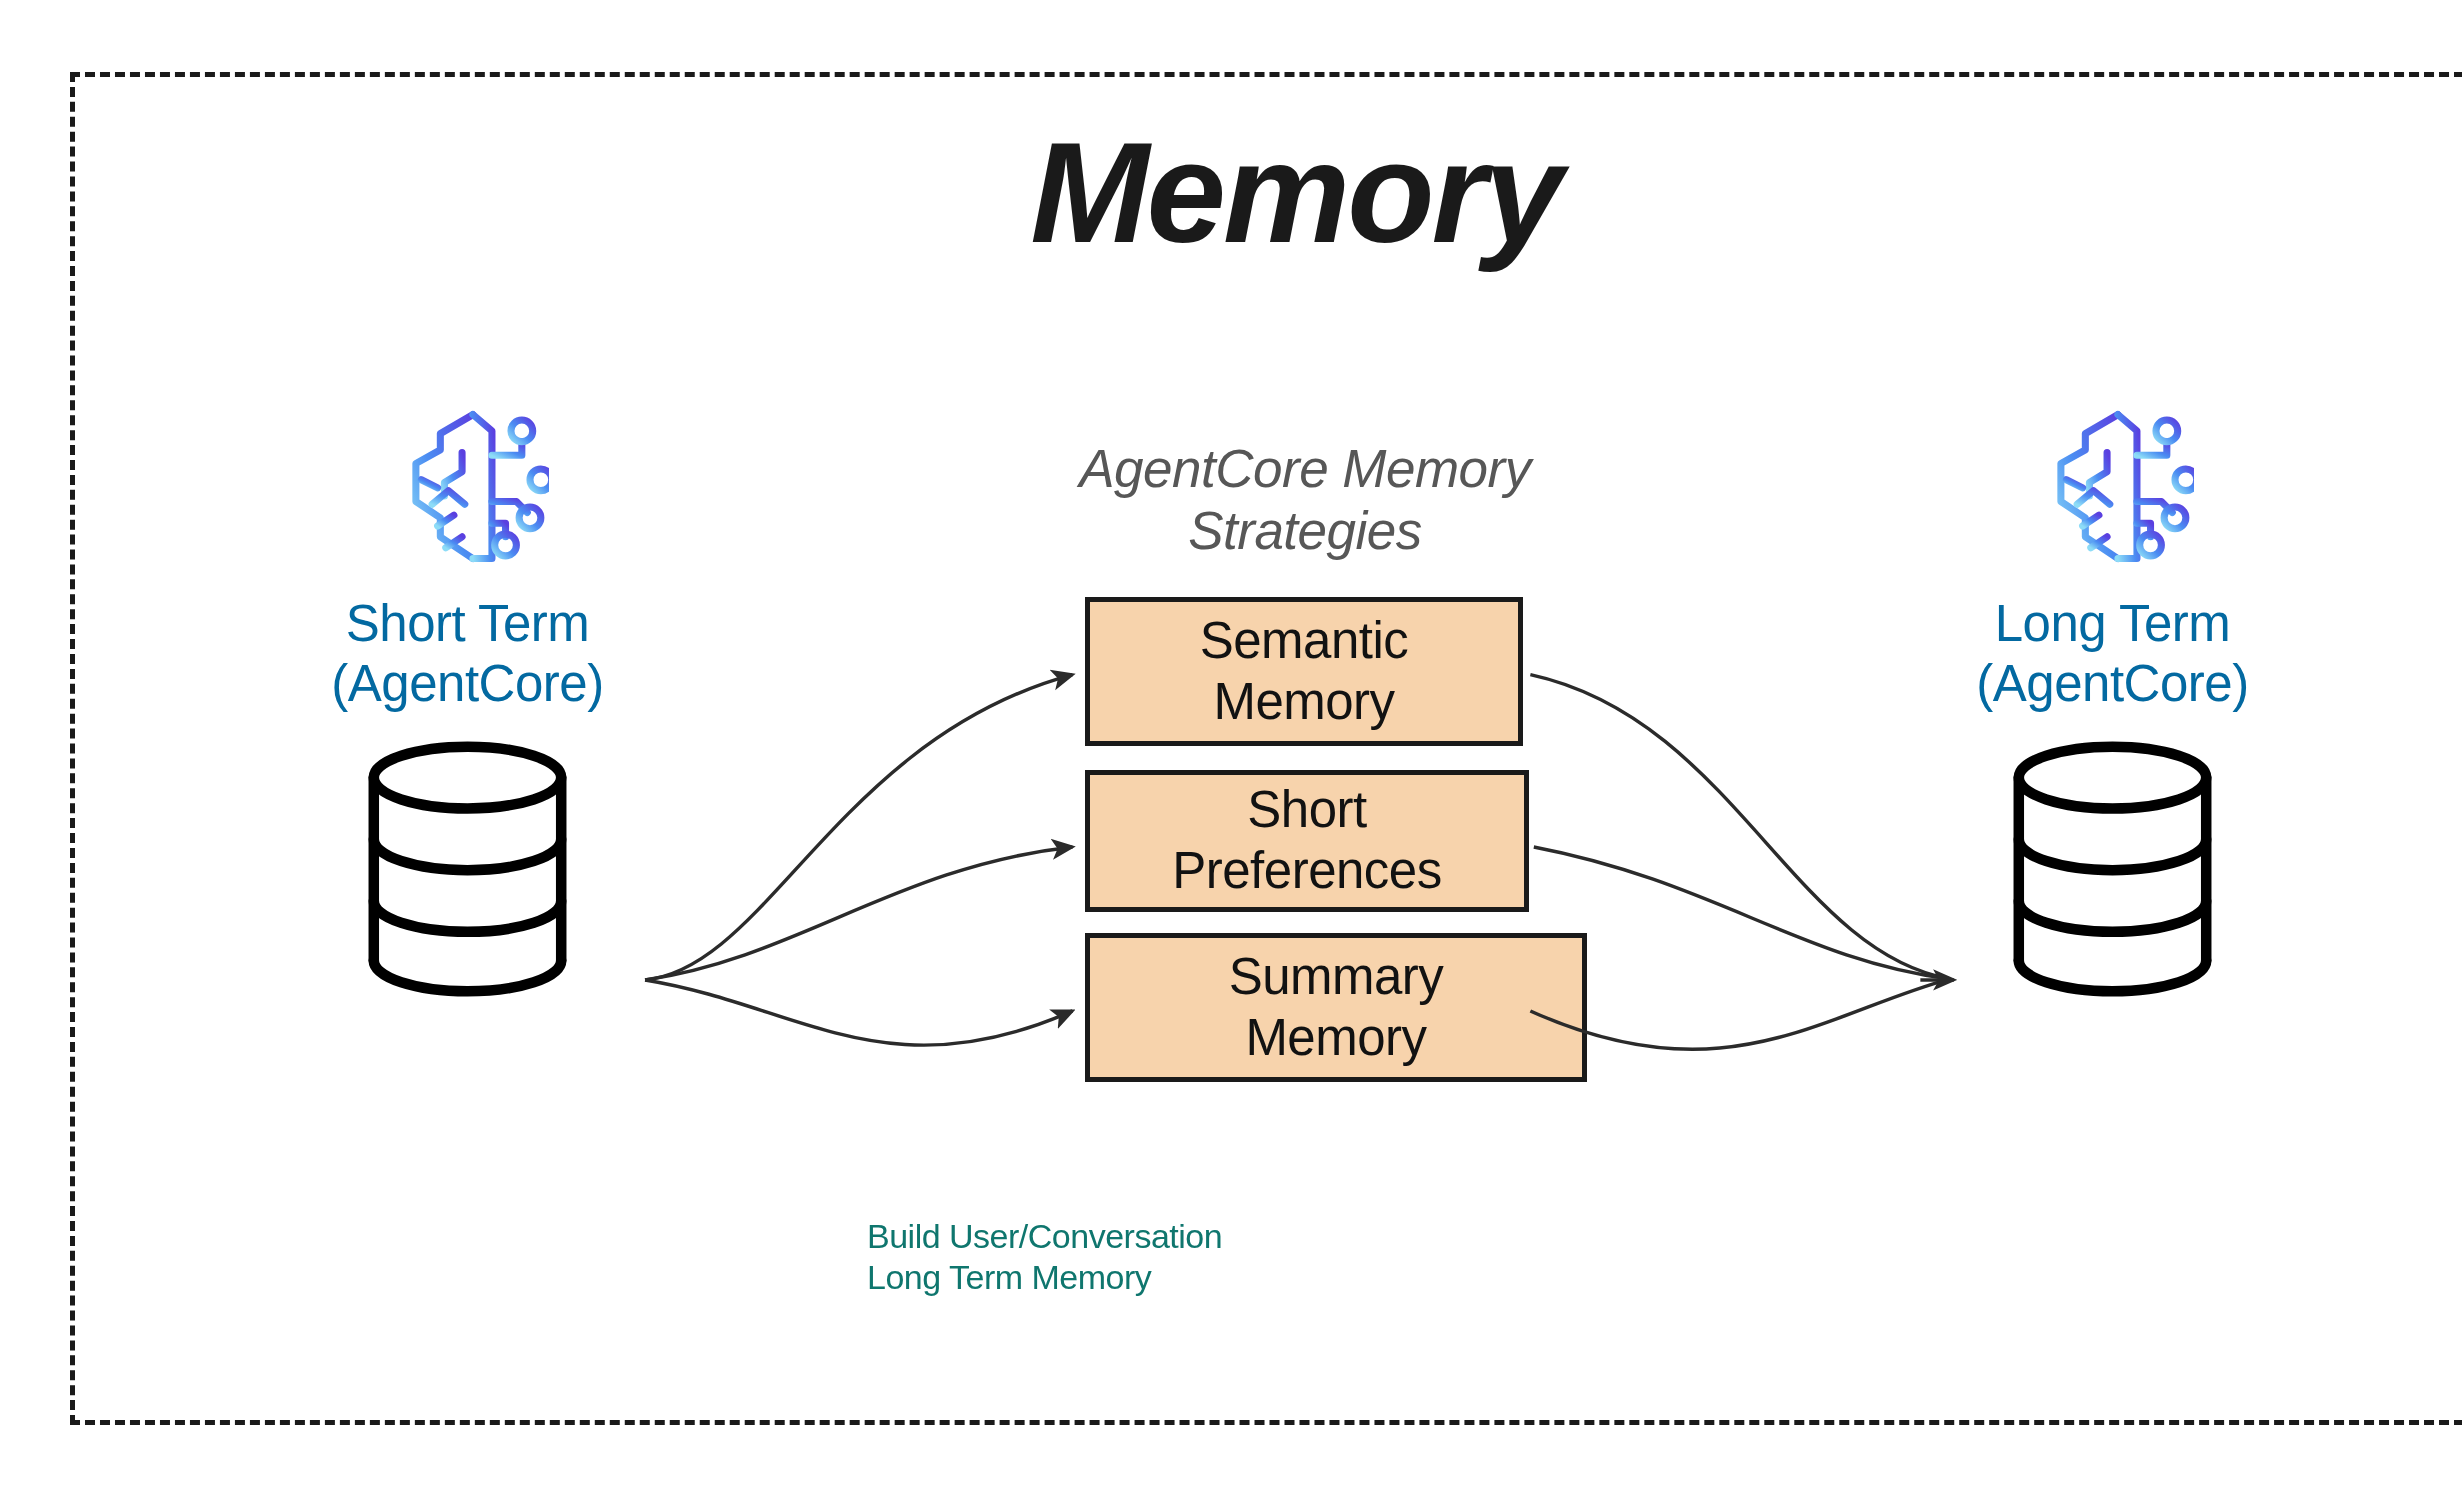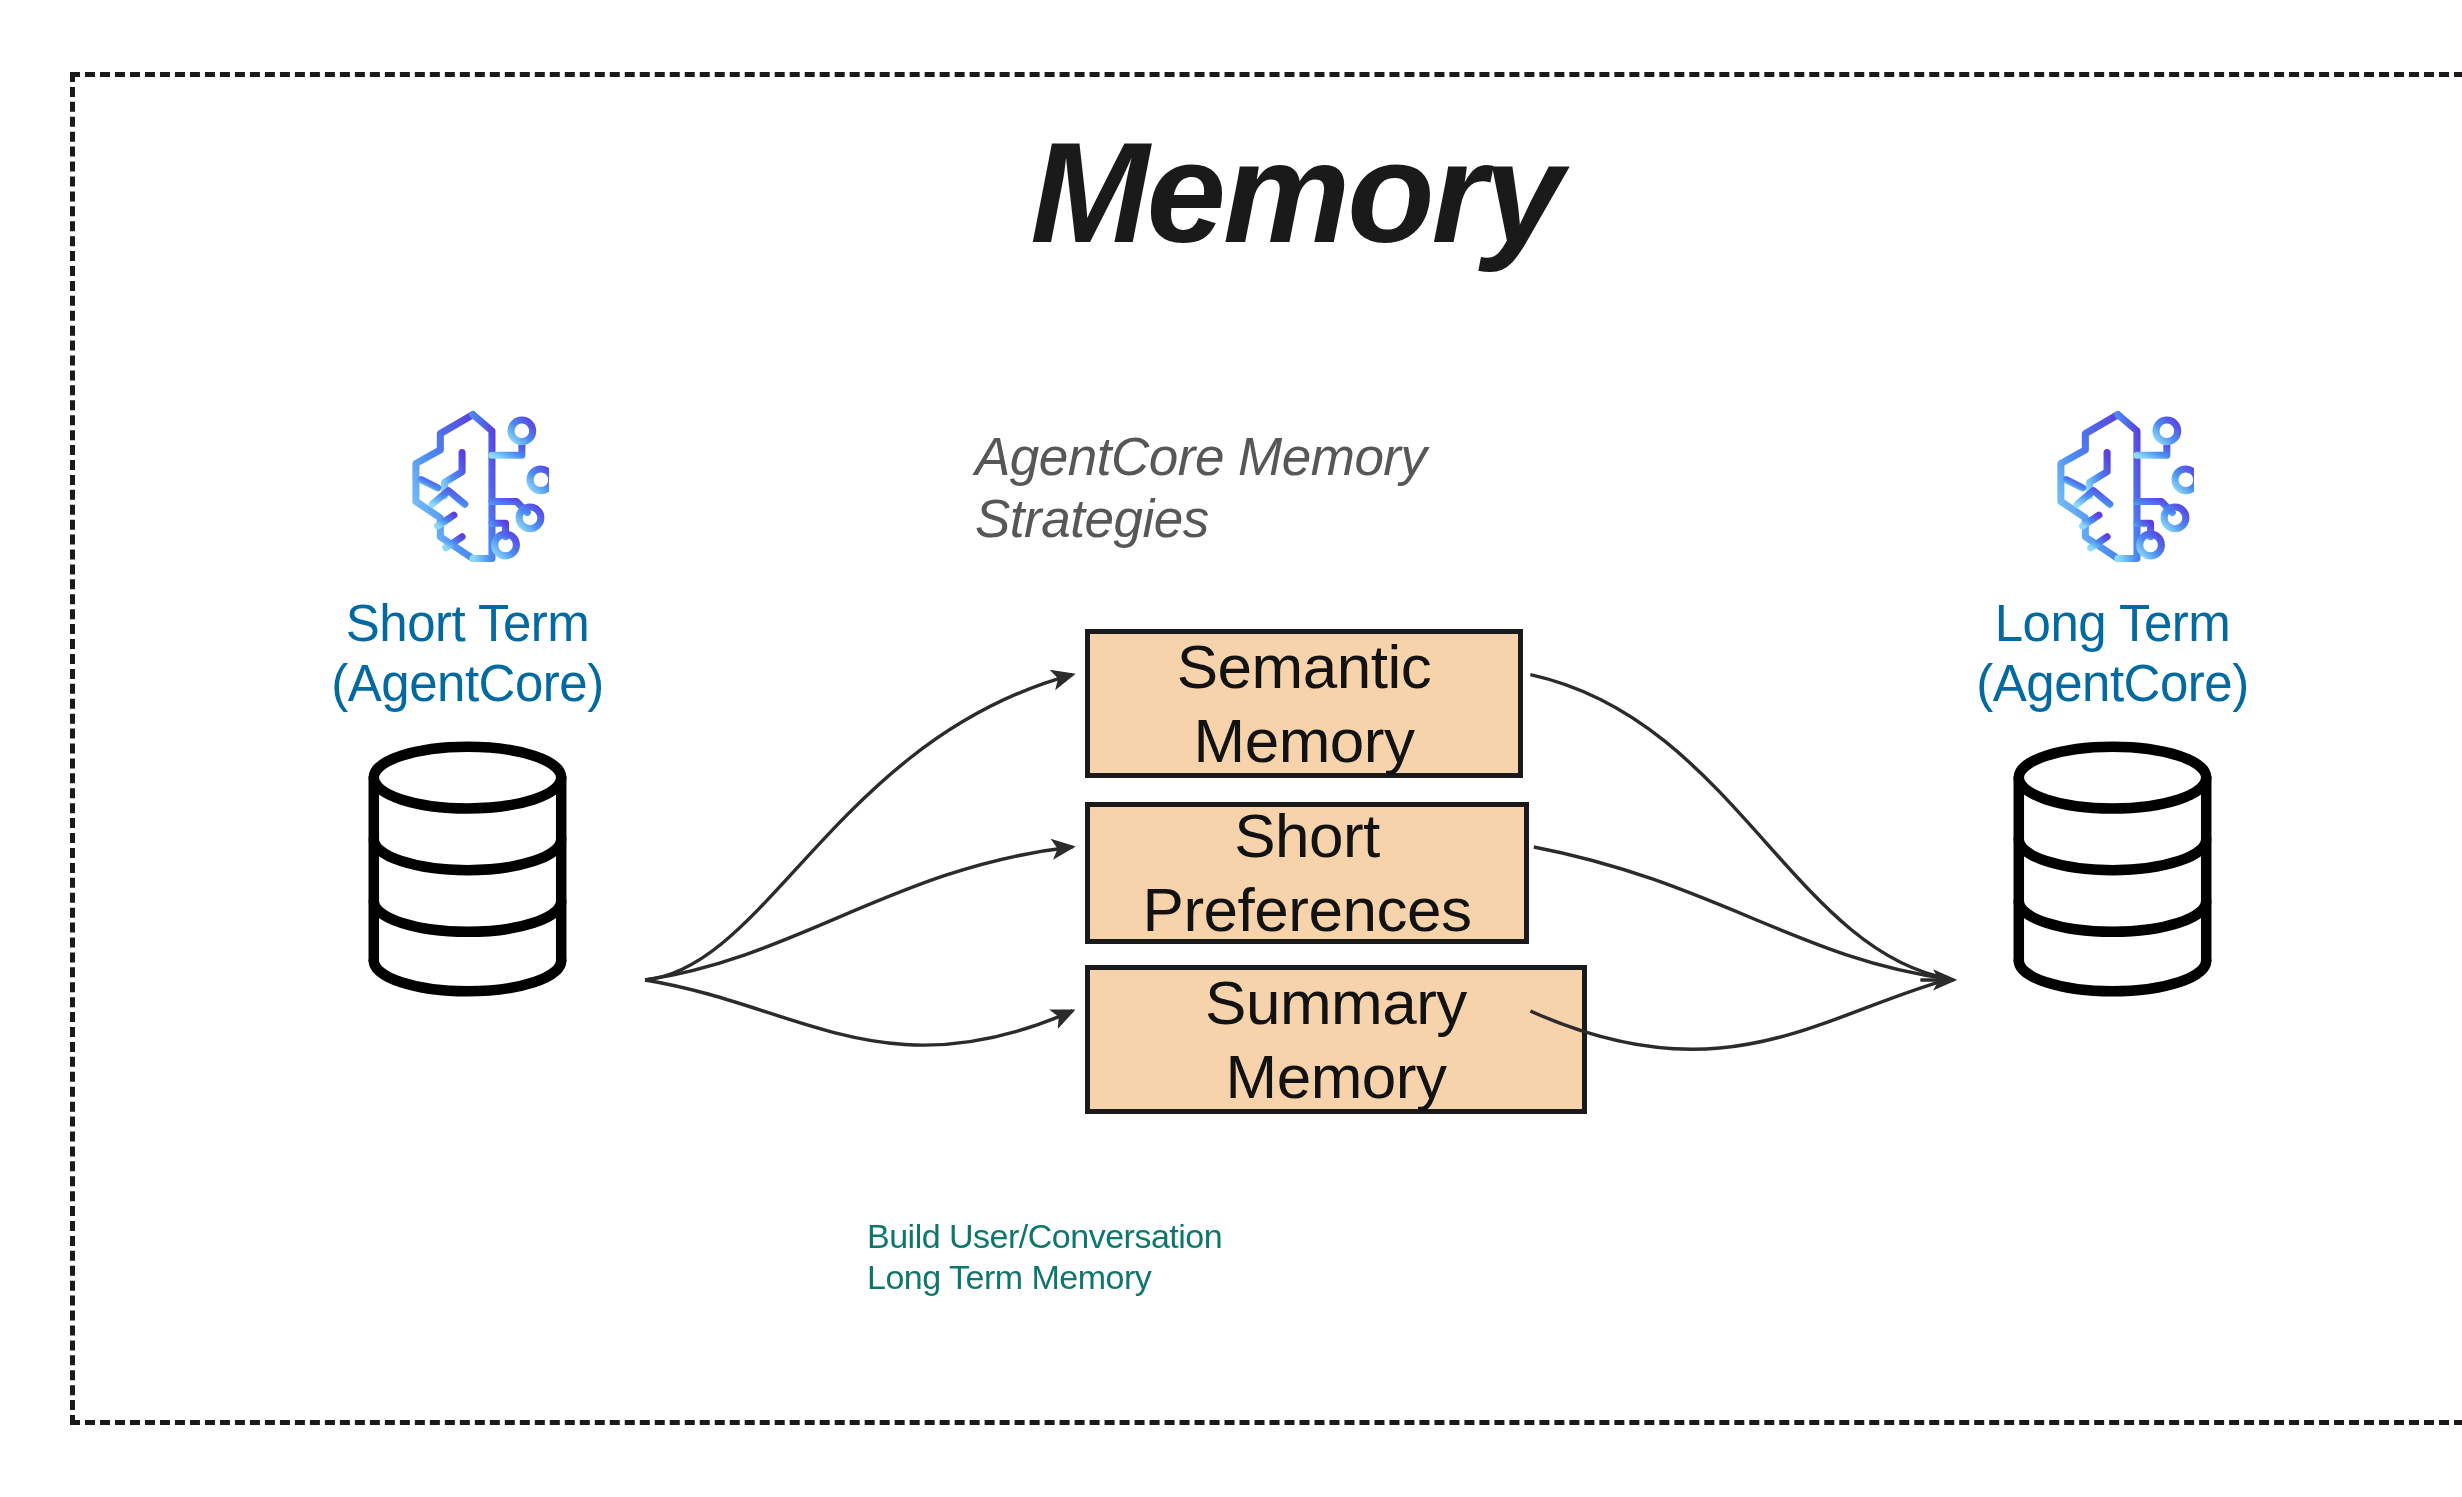--- a/index.html
+++ b/index.html
@@ -77,45 +77,45 @@
     width: 231px;
     height: 256px;
     display: block;
     margin: 26.6px auto 0 auto;
   }
 
   
   .mid-heading {
     position: absolute;
     left: 975px;
-    top: 426px;
+    top: 438px;
     width: 660px;
+    text-align: center;
     font-size: 53px;
     font-style: italic;
     line-height: 1.17;
     color: #575757;
     letter-spacing: -0.5px;
     white-space: pre-line;
   }
 
   .strategy-box {
     position: absolute;
     box-sizing: border-box;
     background: #f7d3ac;
     border: 5.4px solid #1a1a1a;
     display: flex;
     align-items: center;
     justify-content: center;
     text-align: center;
-    font-size: 62px;
+    font-size: 51px;
     line-height: 1.19;
     color: #121212;
     letter-spacing: -0.5px;
     white-space: pre-line;
-    margin-top: 32px;
   }
   #box-semantic { left: 1085px; top: 597px; width: 438px; height: 149px; }
   #box-prefs    { left: 1085px; top: 770px; width: 444px; height: 142px; }
   #box-summary  { left: 1085px; top: 933px; width: 502px; height: 149px; }
 
   .mid-caption {
     position: absolute;
     left: 867px;
     top: 1216px;
     width: 867px;

